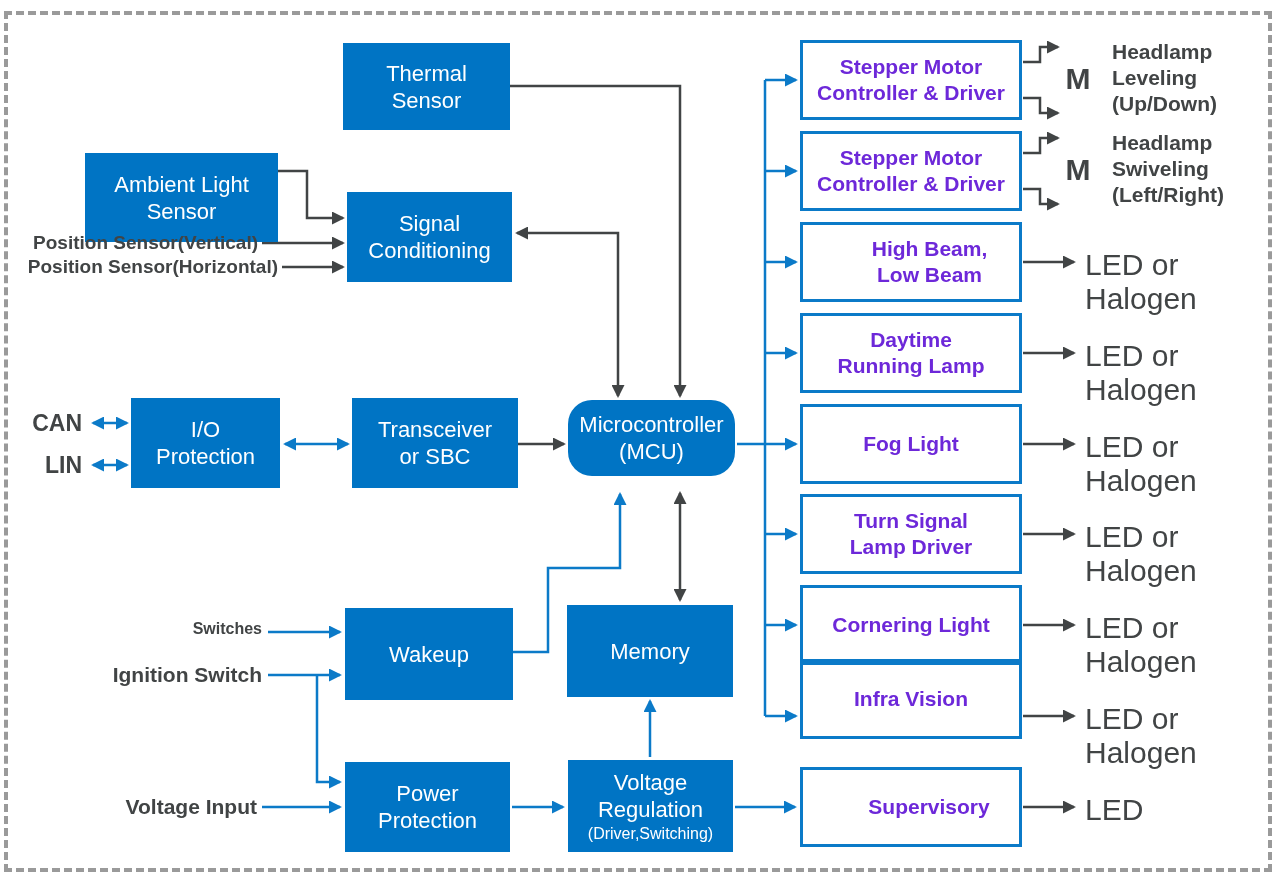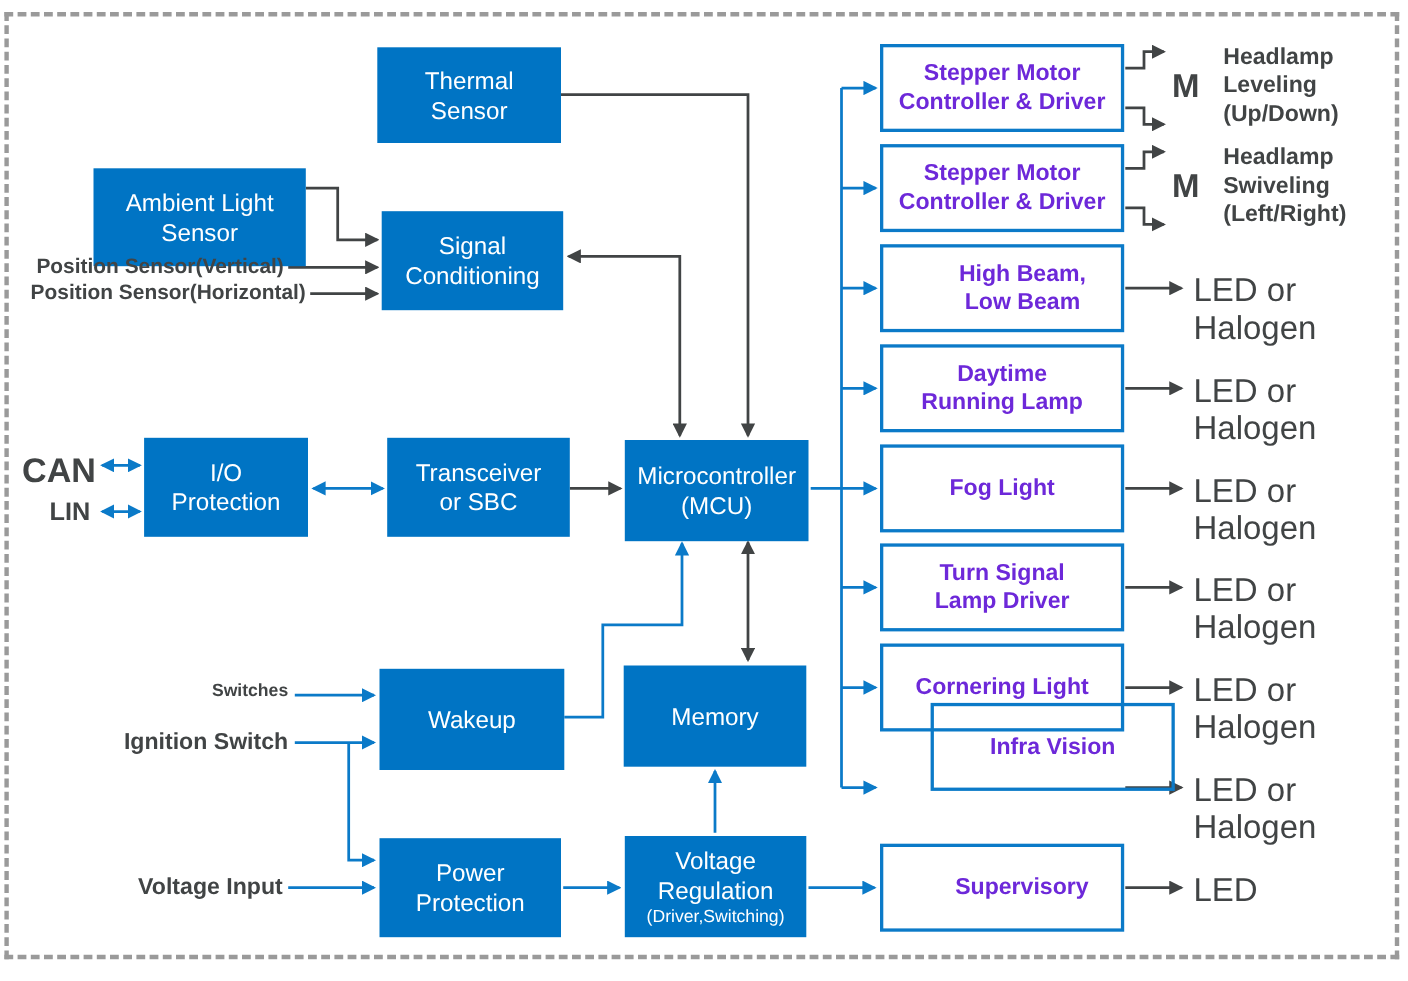--- a/index.html
+++ b/index.html
@@ -85,21 +85,21 @@
   <div class="fb" style="left:343px;top:43px;width:167px;height:87px;">Thermal
 Sensor</div>
   <div class="fb" style="left:85px;top:121px;width:193px;height:89px;margin-top:32px;">Ambient Light
 Sensor</div>
   <div class="fb" style="left:347px;top:192px;width:165px;height:90px;">Signal
 Conditioning</div>
   <div class="fb" style="left:131px;top:398px;width:149px;height:90px;">I/O
 Protection</div>
   <div class="fb" style="left:352px;top:398px;width:166px;height:90px;">Transceiver
 or SBC</div>
-  <div class="fb" style="left:568px;top:400px;width:167px;height:92px;">Microcontroller
+  <div class="fb" style="left:568px;top:400px;width:167px;height:76px;border-radius:24px;">Microcontroller
 (MCU)</div>
   <div class="fb" style="left:345px;top:608px;width:168px;height:92px;">Wakeup</div>
   <div class="fb" style="left:567px;top:605px;width:166px;height:92px;">Memory</div>
   <div class="fb" style="left:345px;top:762px;width:165px;height:90px;">Power
 Protection</div>
   <div class="fb" style="left:568px;top:760px;width:165px;height:92px;">
     <span>Voltage
 Regulation</span>
     <span class="sub">(Driver,Switching)</span>
   </div>
@@ -109,24 +109,24 @@
   <div class="ob" style="top:131px;">Stepper Motor
 Controller &amp; Driver</div>
   <div class="ob" style="top:222px;padding-left:37px;">High Beam,
 Low Beam</div>
   <div class="ob" style="top:313px;">Daytime
 Running Lamp</div>
   <div class="ob" style="top:404px;">Fog Light</div>
   <div class="ob" style="top:494px;">Turn Signal
 Lamp Driver</div>
   <div class="ob" style="top:585px;">Cornering Light</div>
-  <div class="ob" style="top:639px;margin-left:46px;">Infra Vision</div>
+  <div class="ob" style="top:659px;">Infra Vision</div>
   <div class="ob" style="top:767px;padding-left:36px;">Supervisory</div>
 
-  <div class="ll" style="left:20px;top:410px;width:62px;font-size:31px;">CAN</div>
+  <div class="ll" style="left:20px;top:410px;width:62px;font-size:23px;">CAN</div>
   <div class="ll" style="left:20px;top:452px;width:62px;font-size:23px;">LIN</div>
   <div class="ll" style="left:18px;top:232px;width:240px;font-size:19px;">Position Sensor(Vertical)</div>
   <div class="ll" style="left:18px;top:256px;width:260px;font-size:19px;">Position Sensor(Horizontal)</div>
   <div class="ll" style="left:60px;top:620px;width:202px;font-size:16px;">Switches</div>
   <div class="ll" style="left:60px;top:663px;width:202px;font-size:21px;">Ignition Switch</div>
   <div class="ll" style="left:60px;top:795px;width:197px;font-size:21px;">Voltage Input</div>
 
   <div class="rl mlabel" style="left:1060px;top:62px;">M</div>
   <div class="rl mlabel" style="left:1060px;top:153px;">M</div>
   <div class="rl hlamp" style="left:1112px;top:39px;">Headlamp

